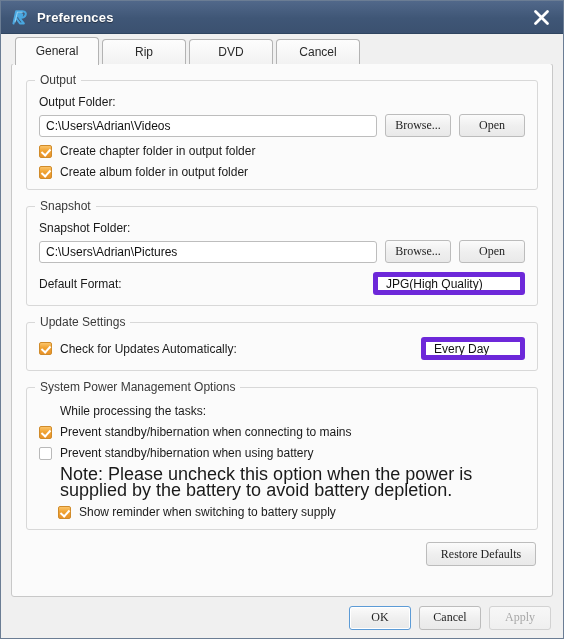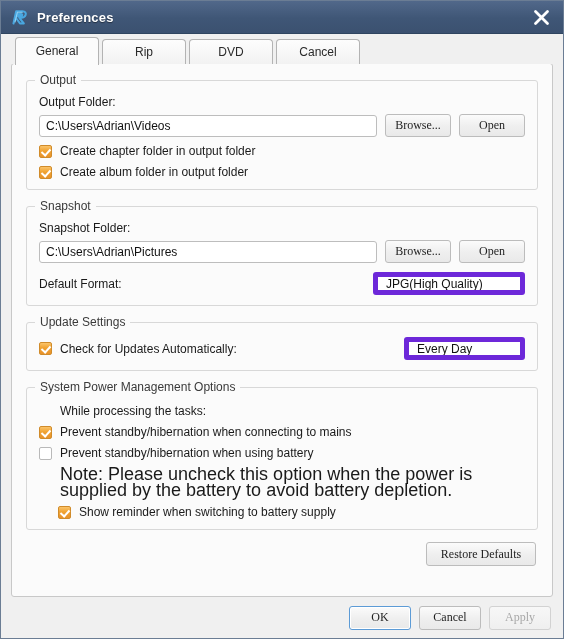--- a/index.html
+++ b/index.html
@@ -381,21 +381,21 @@
     </div>
 
     <div class="group" style="margin-top:16px;">
       <div class="group-title">Update Settings</div>
       <div class="row">
         <div class="chk-row" style="margin-top:0;">
           <span class="chk checked"></span>
           <span class="chk-label">Check for Updates Automatically:</span>
         </div>
         <div style="flex:1 1 auto;"></div>
-        <div class="combo" style="width:121px;">
+        <div class="combo" style="width:104px;">
           <div class="combo-value">Every Day</div>
           <div class="combo-arrow">
             <svg width="11" height="7" viewBox="0 0 11 7">
                 <path d="M0.5 1 L5.5 6 L10.5 1 Z" fill="#2c2c2c"></path>
               </svg>
           </div>
         </div>
       </div>
     </div>
 

